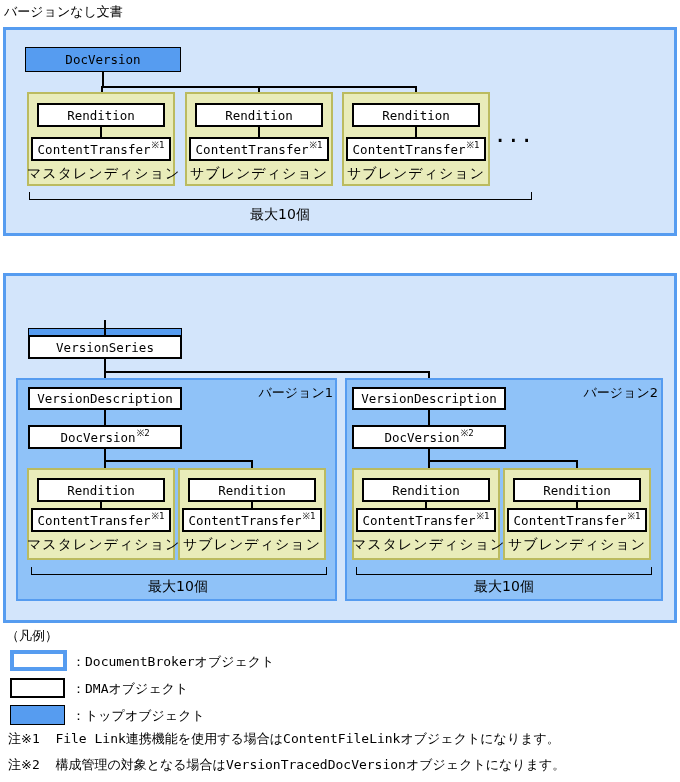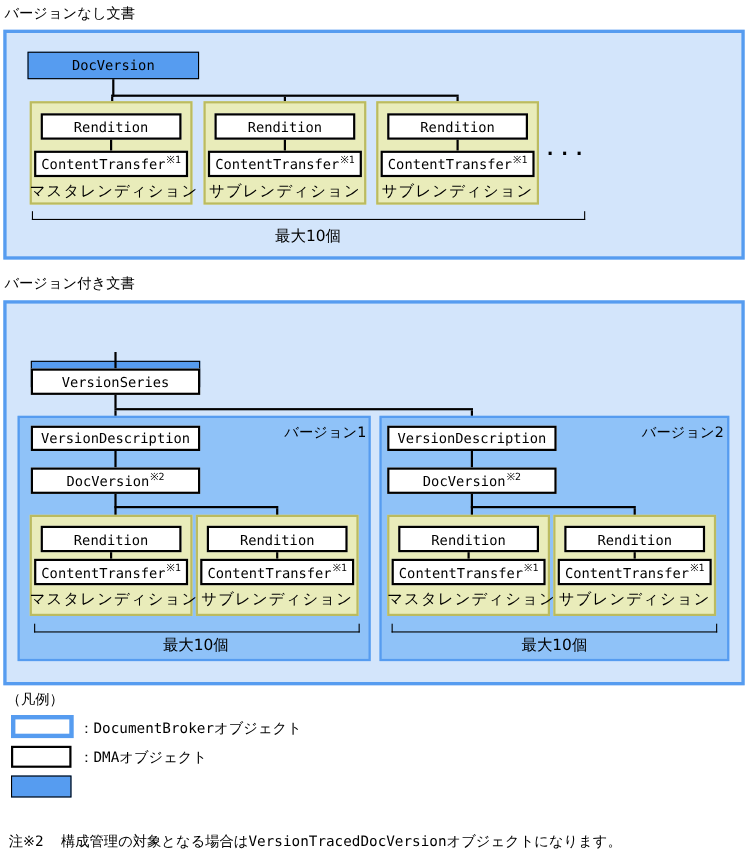--- a/index.html
+++ b/index.html
@@ -82,21 +82,20 @@
   </div>
   <div class="abs glabel" style="left:342px;top:165px;width:148px;">サブレンディション</div>
 
   <div class="abs dots" style="left:495px;top:126px;">...</div>
 
   <div class="abs bracket" style="left:29px;top:199px;width:503px;height:1px;"></div>
   <div class="abs bracket" style="left:29px;top:192px;width:1px;height:8px;"></div>
   <div class="abs bracket" style="left:531px;top:192px;width:1px;height:8px;"></div>
   <div class="abs maxlabel" style="left:140px;top:206px;width:280px;">最大10個</div>
 
-  <div class="abs jp" style="left:4px;top:249px;">バージョン付き文書</div>
 
   <div class="abs outer" style="left:3px;top:273px;width:674px;height:350px;"></div>
 
   <div class="abs obj top" style="left:28px;top:296px;width:154px;height:24px;margin-top:32px;">
     <span>ConfigurationHistory</span>
   </div>
   <div class="abs line" style="left:104px;top:320px;width:2px;height:15px;"></div>
   <div class="abs obj" style="left:28px;top:335px;width:154px;height:24px;justify-content:center;">
     <span>VersionSeries</span>
   </div>
@@ -191,18 +190,22 @@
 
   <div class="abs jp" style="left:6px;top:627px;">（凡例）</div>
 
   <div class="abs sw-db" style="left:10px;top:650px;width:57px;height:21px;"></div>
   <div class="abs legend-label" style="left:72px;top:653px;">：DocumentBrokerオブジェクト</div>
 
   <div class="abs sw-dma" style="left:10px;top:678px;width:55px;height:20px;"></div>
   <div class="abs legend-label" style="left:72px;top:680px;">：DMAオブジェクト</div>
 
   <div class="abs sw-top" style="left:10px;top:705px;width:55px;height:20px;"></div>
-
+  <div class="abs legend-label" style="left:72px;top:707px;">：トップオブジェクト</div>
+
+  <div class="abs note" style="left:8px;top:730px;">
+    <span>注※1</span>&nbsp;&nbsp;<span>File Link連携機能を使用する場合はContentFileLinkオブジェクトになります。</span>
+  </div>
   <div class="abs note" style="left:8px;top:756px;">
     <span>注※2</span>&nbsp;&nbsp;<span>構成管理の対象となる場合はVersionTracedDocVersionオブジェクトになります。</span>
   </div>
 
 </div>
 
 </body></html>

